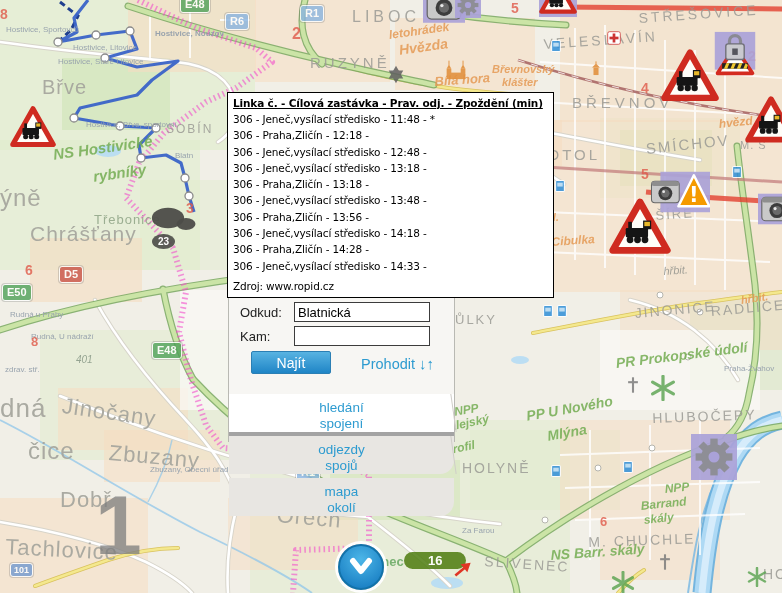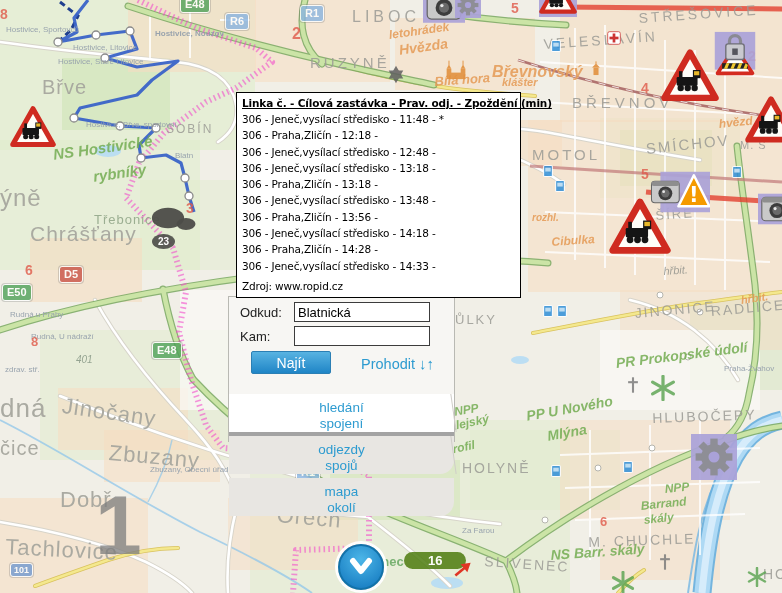--- a/index.html
+++ b/index.html
@@ -21,21 +21,21 @@
   .sign.mw{background:#c84f43;}
   .sign.eu{background:#4a9f55;}
   .sign.ex{background:#86b2e0;}
   .sign.lc{background:#6d96cf;font-size:9px;line-height:12px;padding:0 3px;}
   .rn{position:absolute;font-weight:bold;white-space:nowrap;}
   .rn.red{color:#e05a4a;opacity:.8;}
   .rn.or{color:#f0a336;opacity:.85;}
   .rn.pill{background:#4d7c0f;color:#fff;border-radius:9px;padding:1px 24px;opacity:.85;}
   .rn.dark{background:#4f4f4b;color:#fff;border-radius:50%;padding:2px 6px;opacity:.92;}
   .ic{position:absolute;transform:translate(-50%,-50%);line-height:0;}
-  .popup{position:absolute;left:236px;top:92px;width:285px;height:206px;background:#fff;border:1px solid #000;box-sizing:border-box;font-family:"DejaVu Sans",sans-serif;font-size:10.5px;letter-spacing:-.15px;color:#000;padding:4px 5px;z-index:30;}
+  .popup{position:absolute;left:227px;top:92px;width:327px;height:206px;background:#fff;border:1px solid #000;box-sizing:border-box;font-family:"DejaVu Sans",sans-serif;font-size:10.5px;letter-spacing:-.15px;color:#000;padding:4px 5px;z-index:30;}
   .popup .hdr{font-weight:bold;text-decoration:underline;margin-bottom:2px;white-space:nowrap;}
   .popup .row{line-height:16.3px;white-space:nowrap;}
   .popup .src{position:absolute;left:5px;bottom:5px;}
   .widget{position:absolute;left:228px;top:296px;width:227px;height:146px;background:#f7f6f3;border:1px solid #b9b9b3;box-sizing:border-box;z-index:20;}
   .frow{position:absolute;left:11px;display:flex;align-items:center;}
   .flab{width:54px;font-size:13px;color:#222;}
   .finput{width:128px;height:16px;border:1px solid #3c3c3c;background:#fff;font:13px "Liberation Sans",sans-serif;padding:1px 3px;}
   .find{position:absolute;left:22px;top:54px;width:80px;height:23px;background:linear-gradient(180deg,#58b3e2,#1f85c6);border:1px solid #2b7fb4;color:#fff;font:14px "Liberation Sans",sans-serif;border-radius:2px;cursor:pointer;}
   .swap{position:absolute;left:132px;top:58px;color:#2d9bd0;font-size:14.5px;text-decoration:none;cursor:pointer;}
   .swap .arr{font-size:15px;}
@@ -220,42 +220,42 @@
       <div class="ml dist" style="left: 455px; top: 312px; font-size: 13px; letter-spacing: 2px;">ŮLKY</div>
       <div class="ml dist" style="left: 166px; top: 122px; font-size: 12px; letter-spacing: 2px;">SOBÍN</div>
       <div class="ml city" style="left: 42px; top: 76px; font-size: 20px; letter-spacing: 1px;">Břve</div>
       <div class="ml city" style="left: 0px; top: 184px; font-size: 24px; letter-spacing: 1px;">ýně</div>
       <div class="ml city" style="left: 30px; top: 222px; font-size: 21px; letter-spacing: 1px;">Chrášťany</div>
       <div class="ml treb" style="left: 94px; top: 212px; font-size: 13px; letter-spacing: 1px;">Třebonice</div>
       <div class="ml city" style="left: 64px; top: 393px; font-size: 22px; transform: rotate(8deg); letter-spacing: 1px;">Jinočany</div>
       <div class="ml city" style="left: 110px; top: 440px; font-size: 22px; transform: rotate(5deg); letter-spacing: 1px;">Zbuzany</div>
       <div class="ml city" style="left: 60px; top: 487px; font-size: 22px; letter-spacing: 1px;">Dobř</div>
       <div class="ml city" style="left: 6px; top: 534px; font-size: 22px; transform: rotate(3deg); letter-spacing: 1px;">Tachlovice</div>
-      <div class="ml city" style="left: 0px; top: 437px; font-size: 20px; letter-spacing: 1px;">čice</div>
+      <div class="ml city" style="left: 0px; top: 437px; font-size: 24px; letter-spacing: 1px; padding-left: 28px;">čice</div>
       <div class="ml city" style="left: 0px; top: 393px; font-size: 26px; letter-spacing: 1px;">dná</div>
       <div class="ml city" style="left: 278px; top: 502px; font-size: 22px; transform: rotate(5deg); letter-spacing: 1px;">Ořech</div>
       <div class="ml huge" style="left: 95px; top: 488px; font-size: 84px;">1</div>
       <div class="ml nat" style="left: 52px; top: 146px; font-size: 15px; transform: rotate(-8deg);">NS Hostivické</div>
       <div class="ml nat" style="left: 92px; top: 168px; font-size: 15px; transform: rotate(-8deg);">rybníky</div>
       <div class="ml nat" style="left: 615px; top: 355px; font-size: 14px; transform: rotate(-7deg);">PR Prokopské údolí</div>
       <div class="ml nat" style="left: 525px; top: 408px; font-size: 14px; transform: rotate(-10deg);">PP U Nového</div>
       <div class="ml nat" style="left: 546px; top: 428px; font-size: 14px; transform: rotate(-10deg);">Mlýna</div>
       <div class="ml nat" style="left: 360px; top: 460px; font-size: 14px; transform: rotate(-2deg);">NPP Požáry</div>
       <div class="ml nat" style="left: 453px; top: 405px; font-size: 12px; transform: rotate(-10deg);">NPP</div>
       <div class="ml nat" style="left: 448px; top: 420px; font-size: 12px; transform: rotate(-12deg);">alejský</div>
       <div class="ml nat" style="left: 444px; top: 444px; font-size: 12px; transform: rotate(-12deg);">profil</div>
       <div class="ml nat" style="left: 664px; top: 482px; font-size: 12px; transform: rotate(-6deg);">NPP</div>
       <div class="ml nat" style="left: 640px; top: 499px; font-size: 12px; transform: rotate(-6deg);">Barrand</div>
       <div class="ml nat" style="left: 643px; top: 513px; font-size: 12px; transform: rotate(-6deg);">skály</div>
       <div class="ml nat" style="left: 550px; top: 547px; font-size: 14px; transform: rotate(-4deg);">NS Barr. skály</div>
       <div class="ml grn-sm" style="left: 374px; top: 554px; font-size: 13px;">enec</div>
       <div class="ml poi" style="left: 388px; top: 28px; font-size: 12px; transform: rotate(-8deg);">letohrádek</div>
       <div class="ml poi" style="left: 398px; top: 42px; font-size: 14px; transform: rotate(-8deg);">Hvězda</div>
       <div class="ml poi" style="left: 434px; top: 74px; font-size: 13px; transform: rotate(-4deg);">Bílá hora</div>
-      <div class="ml poi" style="left: 492px; top: 63px; font-size: 16px;">Břevnovský</div>
+      <div class="ml poi" style="left: 492px; top: 63px; font-size: 11px;">Břevnovský</div>
       <div class="ml poi" style="left: 502px; top: 76px; font-size: 11px;">klášter</div>
       <div class="ml poi" style="left: 718px; top: 117px; font-size: 12px; transform: rotate(-6deg);">hvězd</div>
       <div class="ml poi" style="left: 532px; top: 212px; font-size: 10px;">rozhl.</div>
       <div class="ml poi" style="left: 551px; top: 235px; font-size: 12px; transform: rotate(-4deg);">Cibulka</div>
       <div class="ml cem" style="left: 663px; top: 265px; font-size: 11px; transform: rotate(-4deg);">hřbit.</div>
       <div class="ml poi" style="left: 740px; top: 294px; font-size: 11px; transform: rotate(-8deg);">hřbit.</div>
       <div class="ml tiny" style="left: 724px; top: 364px; font-size: 8px;">Praha-Žvahov</div>
       <div class="ml tiny" style="left: 462px; top: 526px; font-size: 8px;">Za Farou</div>
       <div class="ml tiny" style="left: 150px; top: 465px; font-size: 8px;">Zbuzany, Obecní úřad</div>
       <div class="ml tiny" style="left: 10px; top: 310px; font-size: 8px;">Rudná u Prahy</div>

